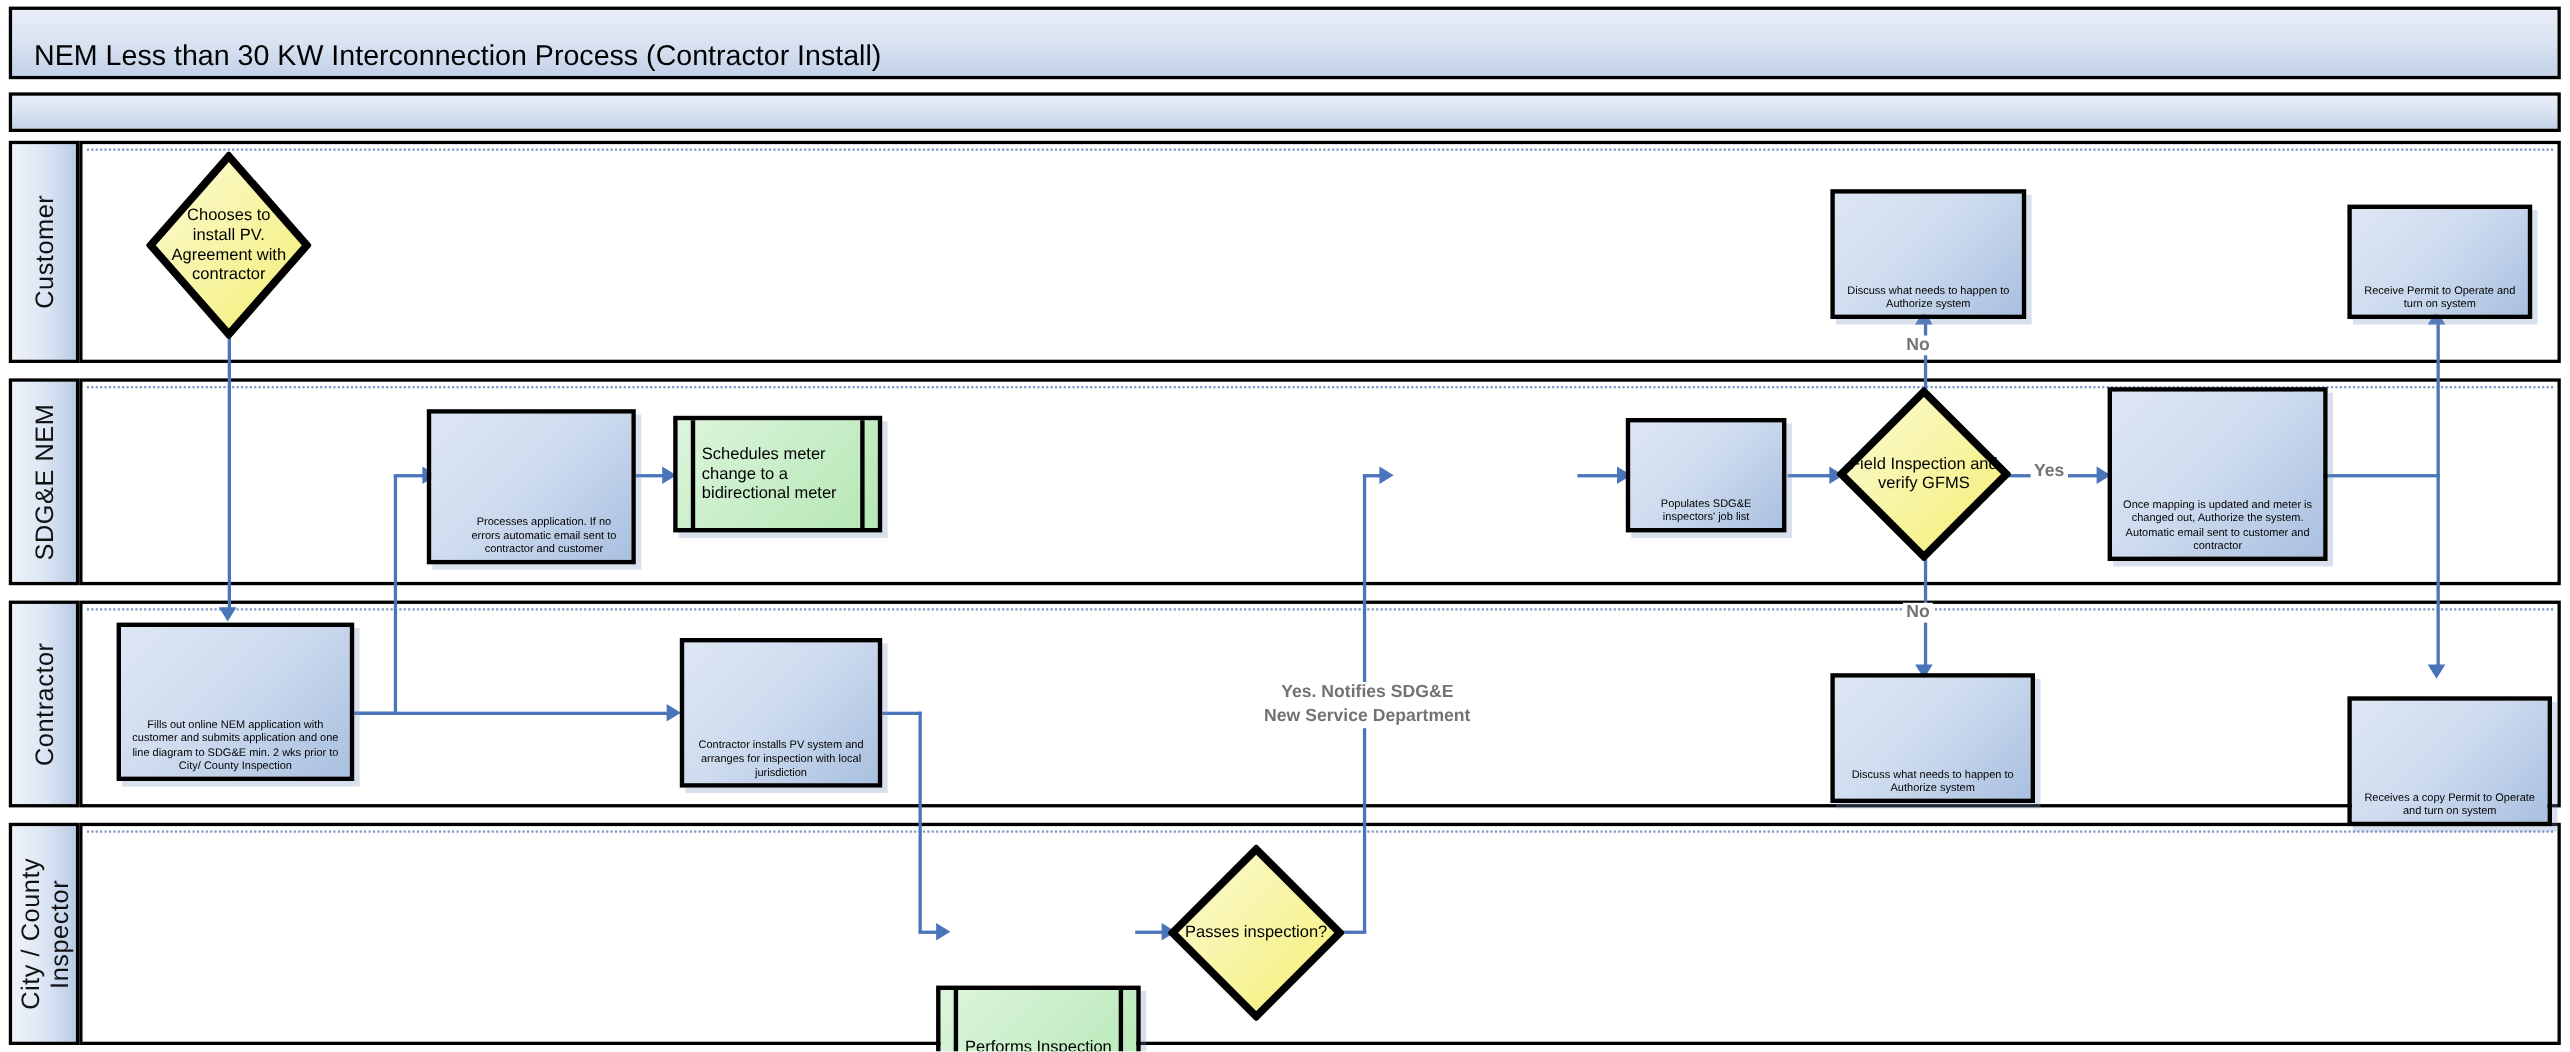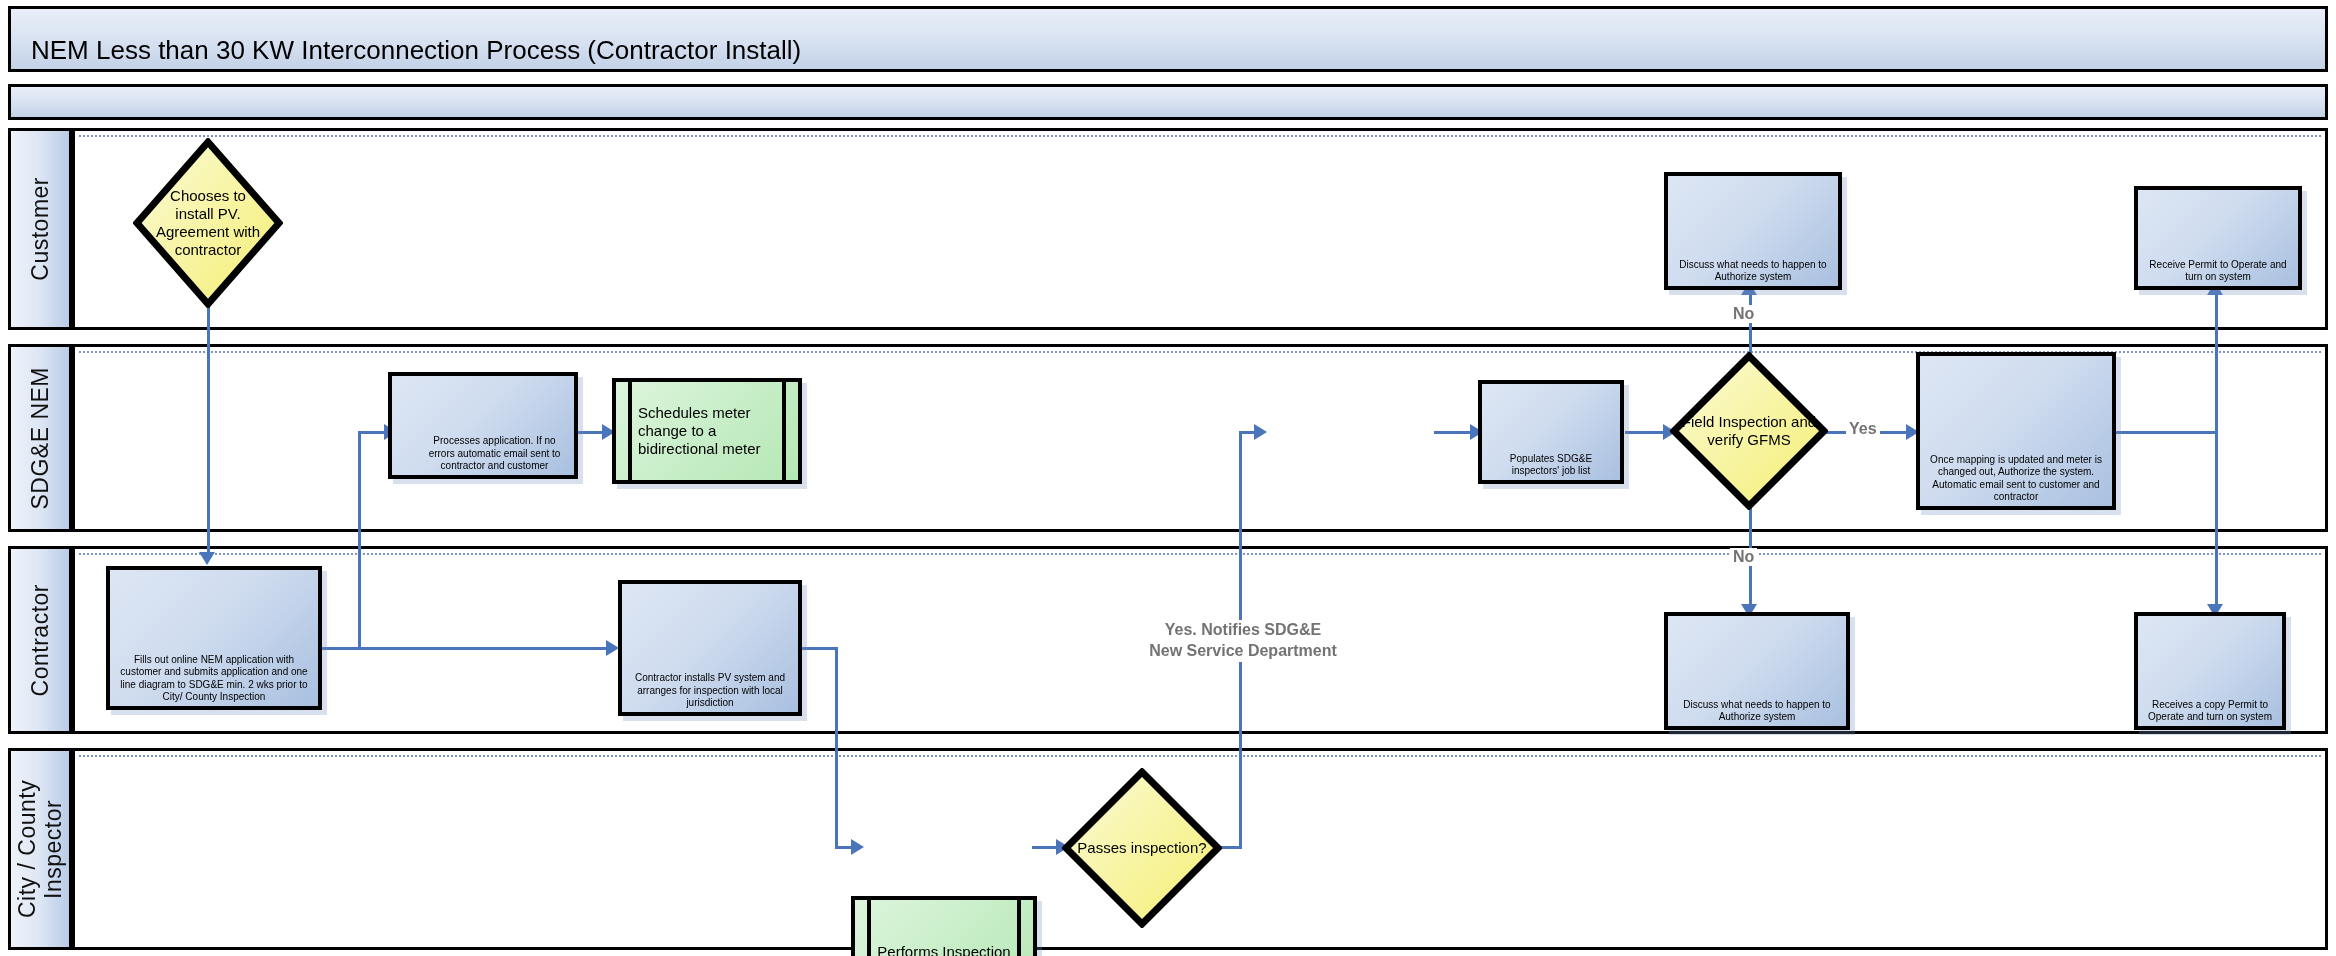--- a/index.html
+++ b/index.html
@@ -150,21 +150,21 @@
   </div>
 
   <div class="shape proc" style="left:1664px;top:172px;width:178px;height:118px;">
     <div>Discuss what needs to happen to Authorize system</div>
   </div>
 
   <div class="shape proc" style="left:2134px;top:186px;width:168px;height:104px;">
     <div>Receive Permit to Operate and turn on system</div>
   </div>
 
-  <div class="shape proc" style="left:388px;top:372px;width:190px;height:107px;padding-left:28px;">
+  <div class="shape proc" style="left:388px;top:372px;width:190px;height:141px;padding-left:28px;">
     <div>Processes application. If no errors automatic email sent to contractor and customer</div>
   </div>
 
   <div class="shape subproc" style="left:612px;top:378px;width:190px;height:106px;">
     <div style="padding:0 22px;">Schedules meter change to a bidirectional meter</div>
   </div>
 
 
   <div class="shape proc" style="left:1478px;top:380px;width:146px;height:104px;">
     <div>Populates SDG&amp;E inspectors' job list</div>
@@ -192,21 +192,21 @@
   </div>
 
   <div class="shape proc" style="left:618px;top:580px;width:184px;height:136px;">
     <div>Contractor installs PV system and arranges for inspection with local jurisdiction</div>
   </div>
 
   <div class="shape proc" style="left:1664px;top:612px;width:186px;height:118px;">
     <div>Discuss what needs to happen to Authorize system</div>
   </div>
 
-  <div class="shape proc" style="left:2134px;top:612px;width:152px;height:118px;">
+  <div class="shape proc" style="left:2134px;top:633px;width:186px;height:118px;">
     <div>Receives a copy Permit to Operate and turn on system</div>
   </div>
 
   <div class="shape subproc" style="left:851px;top:790px;width:186px;height:112px;">
     <div style="padding:0 22px;">Performs Inspection</div>
   </div>
 
   <div class="shape decision" style="left:1062px;top:768px;width:160px;height:160px;">
     <svg width="160" height="160" viewBox="0 0 160 160">
       <defs>

